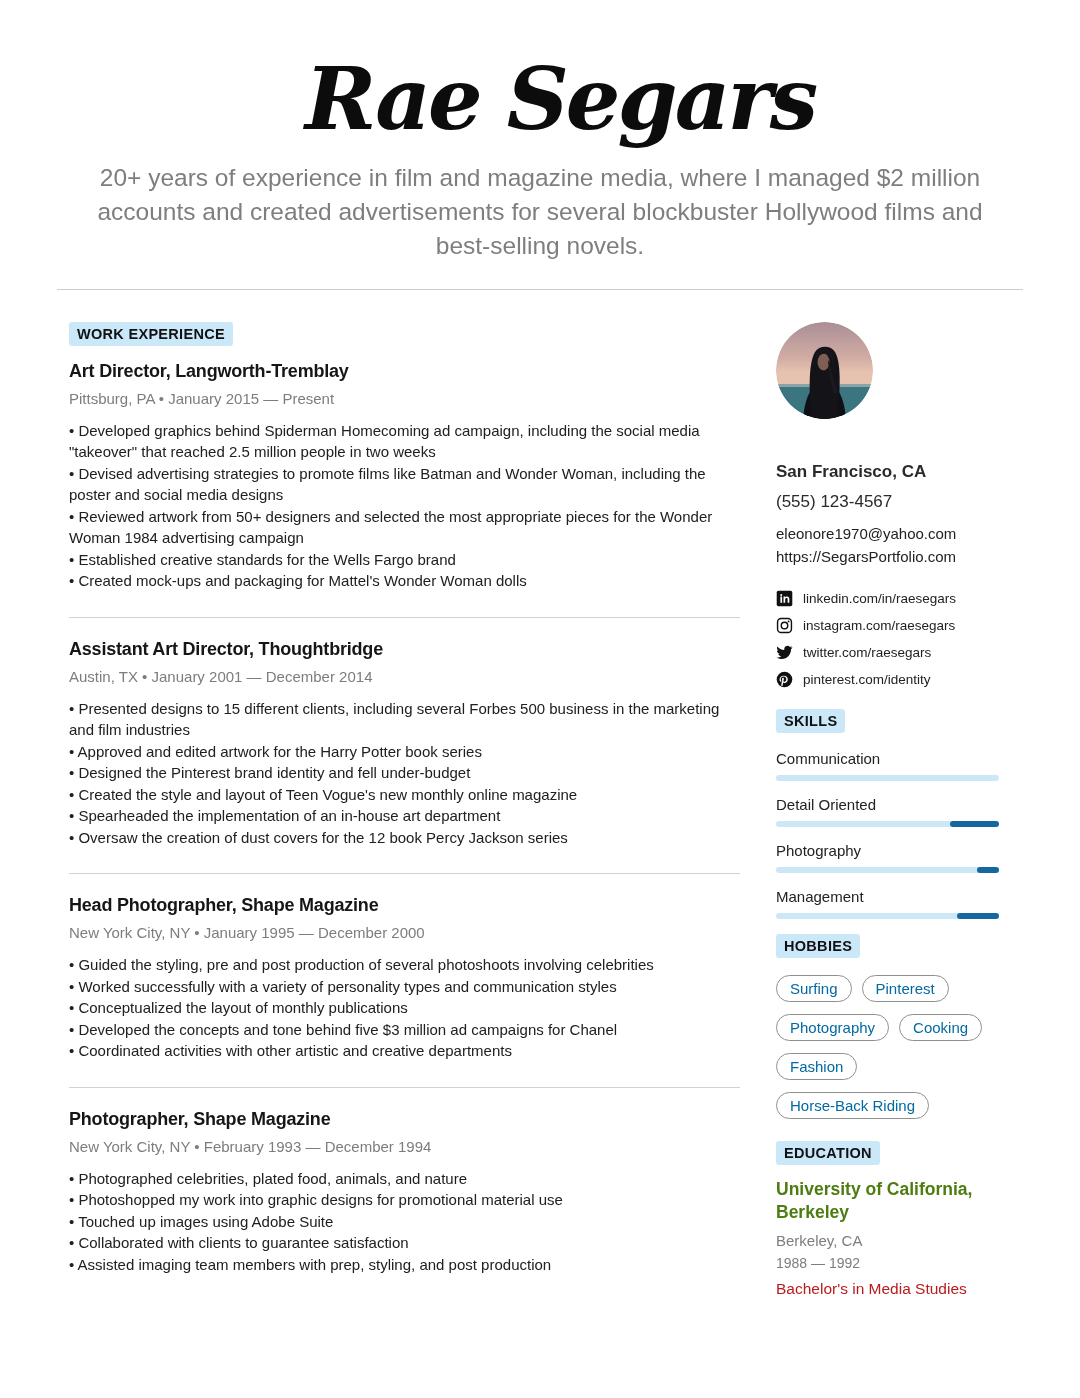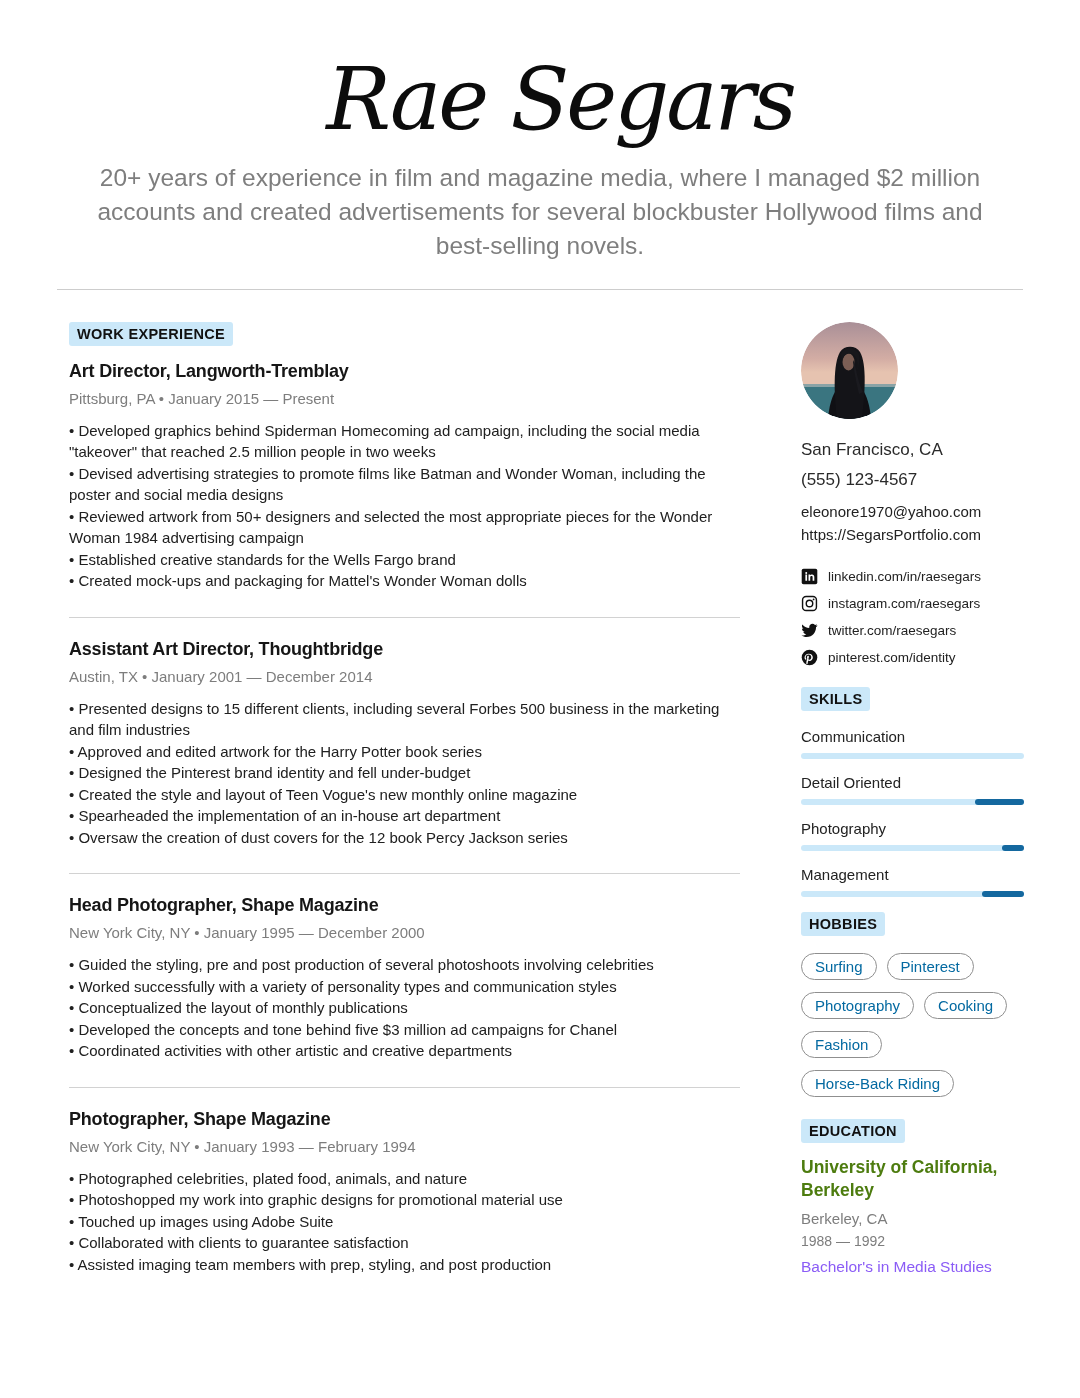--- a/index.html
+++ b/index.html
@@ -4,52 +4,52 @@
 <style>
   * { margin:0; padding:0; box-sizing:border-box; }
   html,body { background:#ffffff; }
   body { width:1080px; height:1398px; font-family:"Liberation Sans", sans-serif; color:#1d1d1d; }
   .page { position:relative; width:1080px; height:1398px; overflow:hidden; background:#fff; }
 
   
   .resume-header { text-align:center; padding-top:52px; }
   .resume-name {
     font-family:"DejaVu Serif", serif;
-    font-style:italic; font-weight:normal;
+    font-style:italic; font-weight:bold;
     font-size:86px; line-height:1.1; letter-spacing:-3px; color:#0c0c0c;padding-left:40px;
   }
   .resume-summary {
     margin:14px auto 0; max-width:930px;
     font-size:24.5px; line-height:34px; color:#7e7e7e;
   }
   .top-divider { border:none; border-top:1px solid #cdcdcd; margin:26px 57px 0 57px; }
 
   
-  .columns { display:flex; padding:32px 70px 0 69px; gap:61px; }
+  .columns { display:flex; padding:32px 70px 0 69px; gap:36px; }
   .col-left  { width:671px; flex:0 0 671px; }
   .col-right { width:223px; flex:0 0 223px; }
 
   
   .section-badge {
     display:inline-block; background:var(--accent-light,#cbe8f9);
     color:#111; font-weight:bold; font-size:14.5px; letter-spacing:.3px;
     padding:4px 8px; border-radius:3px;
   }
 
   
   .job { margin-top:15px; }
   .job-title { font-size:18px; font-weight:bold; color:#161616; letter-spacing:-.2px; }
   .job-meta  { margin-top:8px; font-size:15px; color:#7d7d7d; }
   .job-bullets { margin-top:13px; font-size:15px; line-height:21.5px; color:#202020; }
   .bullet::before { content:"• "; }
   .divider { border:none; border-top:1px solid #d2d2d2; margin:25px 0 21px 0; }
 
   
   .avatar { width:97px; height:97px; border-radius:50%; overflow:hidden; display:block; }
-  .contact-location { margin-top:21px; font-size:17px; color:#2a2a2a; }
+  .contact-location { margin-top:43px; font-size:17px; color:#2a2a2a;font-weight:bold; }
   .contact-phone    { margin-top:10px; font-size:17px; color:#2a2a2a; }
   .contact-email    { margin-top:13px; font-size:15px; color:#222; }
   .contact-website  { margin-top:6px;  font-size:15px; color:#222; }
 
   .socials { margin-top:25px; }
   .social-row { display:flex; align-items:center; gap:10px; margin-bottom:10px; }
   .social-row svg { width:17px; height:17px; flex:0 0 17px; }
   .social-label { font-size:13.5px; color:#222; }
 
   .skills-section { margin-top:21px; }
@@ -63,21 +63,21 @@
   .hobby-list { margin-top:17px; display:flex; flex-wrap:wrap; gap:12px 10px; }
   .hobby-pill {
     border:1.5px solid #8f8f8f; border-radius:14px; padding:4px 13px;
     font-size:15px; color:#0369a1; white-space:nowrap;
   }
 
   .education-section { margin-top:22px; }
   .edu-school { margin-top:13px; font-size:17.5px; font-weight:bold; line-height:23px; color:#4d7c0f; }
   .edu-location { margin-top:8px; font-size:15px; color:#7d7d7d; }
   .edu-dates { margin-top:6px; font-size:14px; color:#7d7d7d; }
-  .edu-degree { margin-top:9px; font-size:15.5px; color:#8b5cf6; }
+  .edu-degree { margin-top:9px; font-size:15.5px; color:#b91c1c; }
 </style>
 </head>
 <body>
 
 <div class="page">
 
   <div class="resume-header">
     <div class="resume-name">Rae Segars</div>
     <div class="resume-summary">20+ years of experience in film and magazine media, where I managed $2 million accounts and created advertisements for several blockbuster Hollywood films and best-selling novels.</div>
   </div>
@@ -120,21 +120,21 @@
               <div class="bullet">Guided the styling, pre and post production of several photoshoots involving celebrities</div>
               <div class="bullet">Worked successfully with a variety of personality types and communication styles</div>
               <div class="bullet">Conceptualized the layout of monthly publications</div>
               <div class="bullet">Developed the concepts and tone behind five $3 million ad campaigns for Chanel</div>
               <div class="bullet">Coordinated activities with other artistic and creative departments</div>
             </div>
           </div>
           <hr class="divider">
           <div class="job">
             <div class="job-title">Photographer, Shape Magazine</div>
-            <div class="job-meta">New York City, NY • January 1993 — February 1994</div>
+            <div class="job-meta">New York City, NY • February 1993 — December 1994</div>
             <div class="job-bullets">
               <div class="bullet">Photographed celebrities, plated food, animals, and nature</div>
               <div class="bullet">Photoshopped my work into graphic designs for promotional material use</div>
               <div class="bullet">Touched up images using Adobe Suite</div>
               <div class="bullet">Collaborated with clients to guarantee satisfaction</div>
               <div class="bullet">Assisted imaging team members with prep, styling, and post production</div>
             </div>
           </div>
         </div>
     </div>

